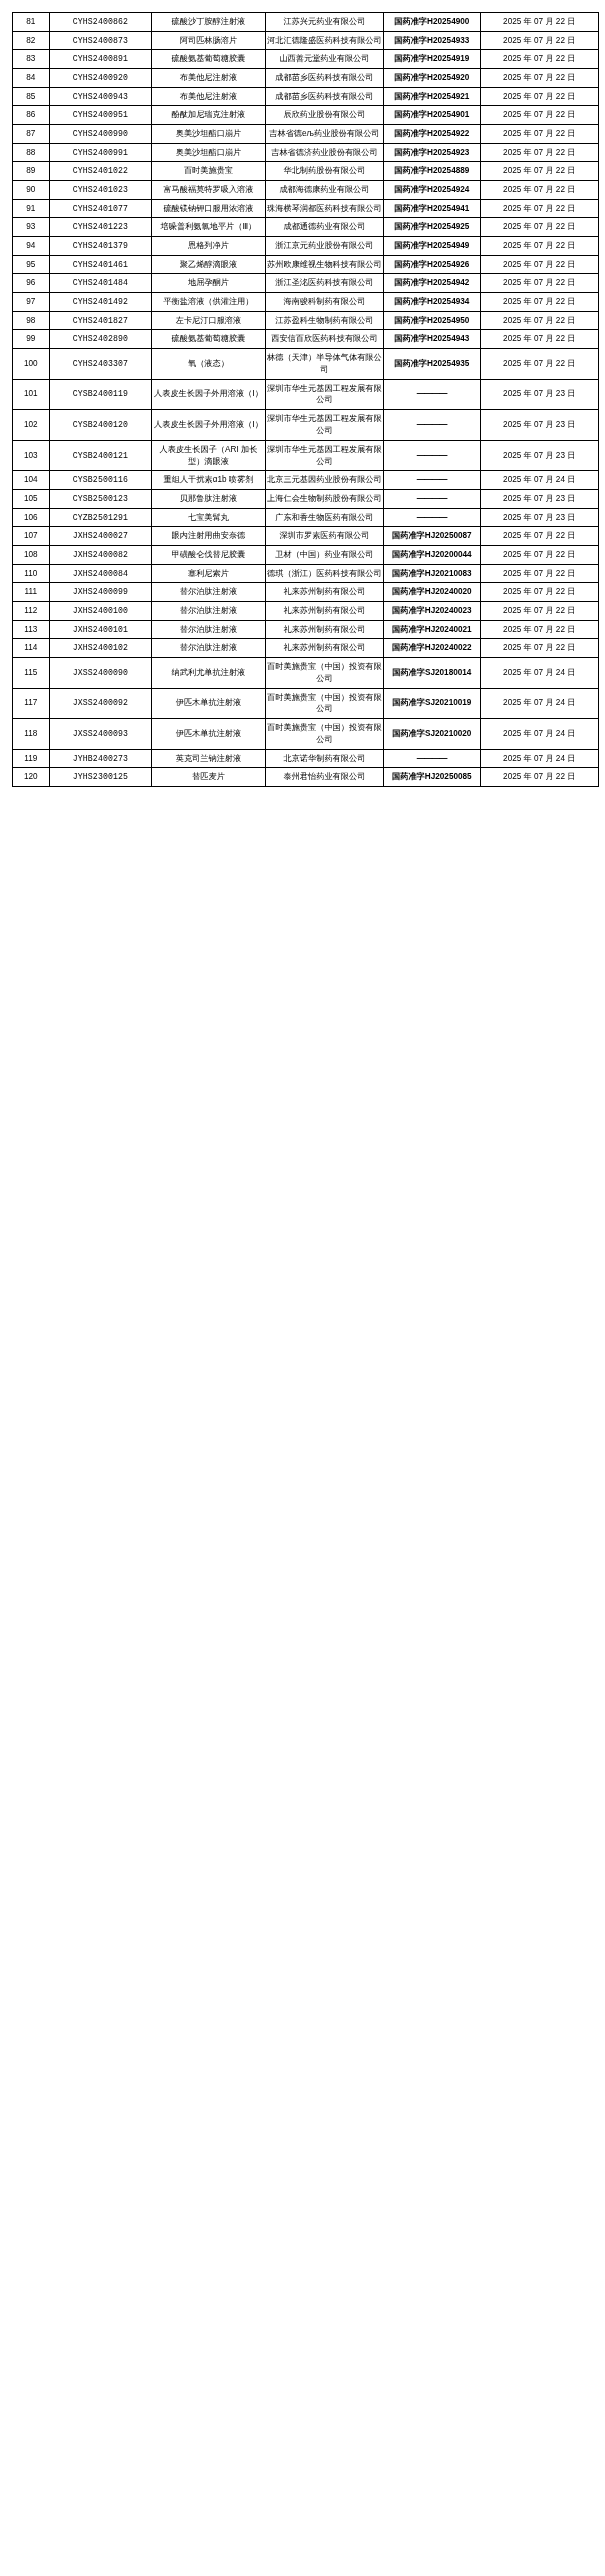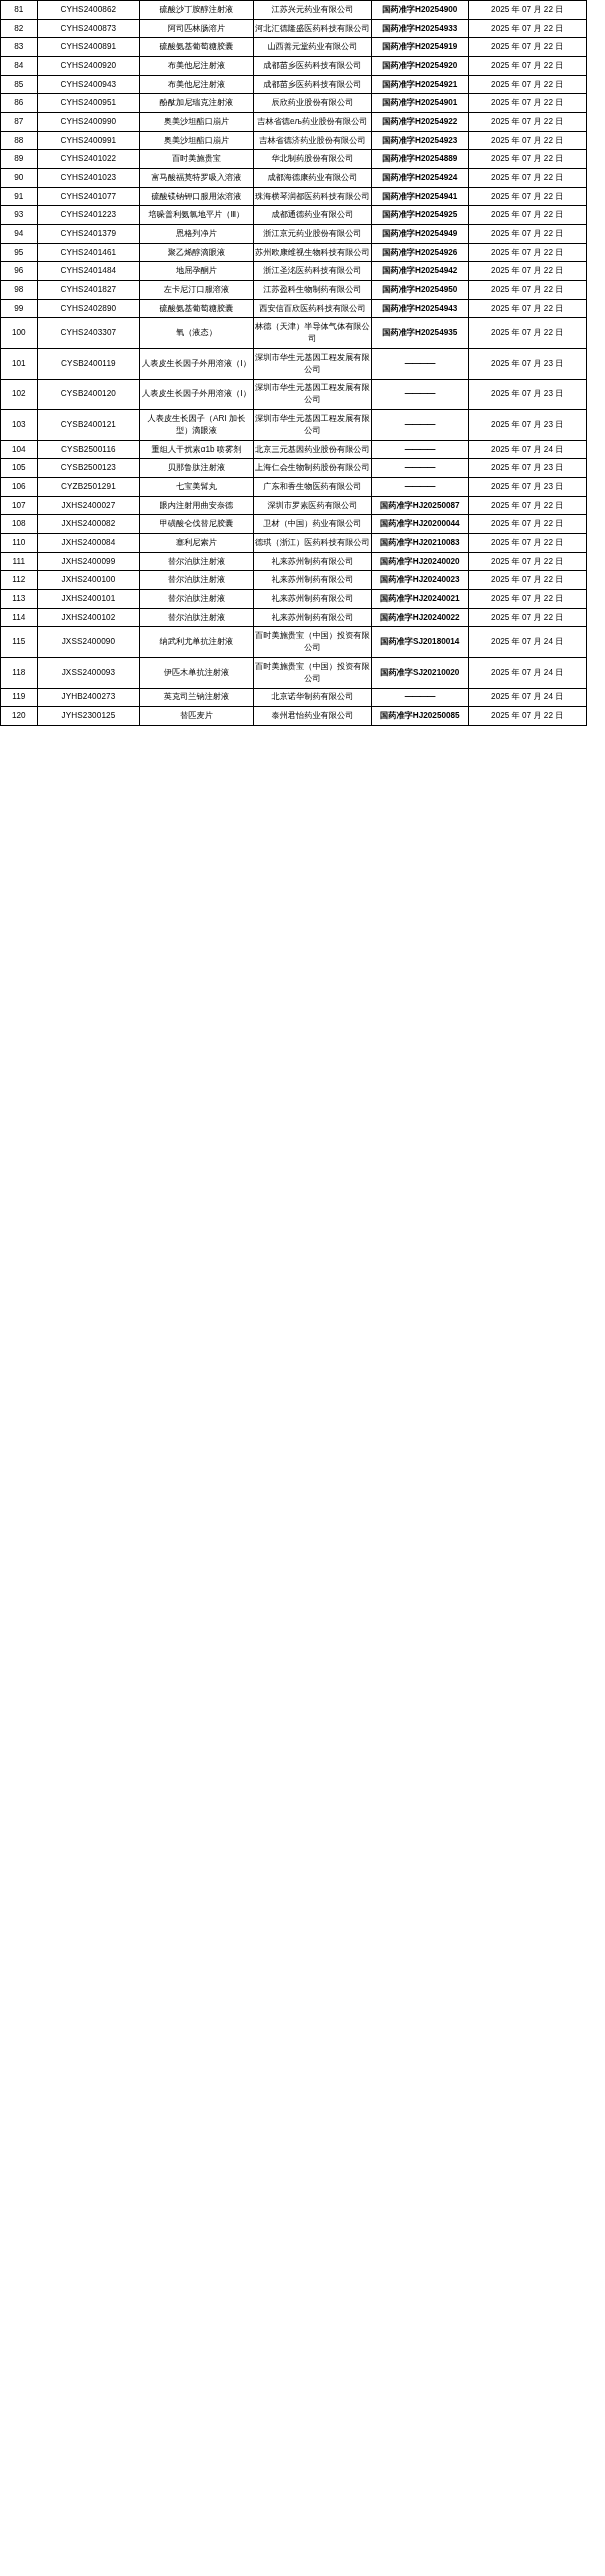--- a/index.html
+++ b/index.html
@@ -8,21 +8,21 @@
     background: #ffffff;
   }
   body {
     width: 605px;
     font-family: "Liberation Sans", sans-serif;
     color: #000000;
   }
   .page {
     width: 482px;
     box-sizing: border-box;
-    padding: 0;
+    padding: 12px;
   }
   table.reg-table {
     border-collapse: collapse;
     width: 587px;
     margin: 0 auto;
     table-layout: fixed;
   }
   table.reg-table td {
     border: 0.7px solid #000000;
     text-align: center;
@@ -33,21 +33,21 @@
     word-break: break-all;
   }
   col.c-no    { width: 30px; }
   col.c-code  { width: 84px; }
   col.c-name  { width: 93px; }
   col.c-org   { width: 97px; }
   col.c-appr  { width: 79px; }
   col.c-date  { width: 97px; }
 
   td.no   { font-size: 8.2px; }
-  td.code { font-size: 8.2px; letter-spacing: 0.1px; }
+  td.code { font-size: 8.2px; letter-spacing: 0.1px; font-family: Liberation Mono, monospace; }
   td.name { font-size: 8.2px; }
   td.org  { font-size: 8.2px; }
   td.appr { font-size: 8.2px; font-weight: bold; }
   td.date { font-size: 8.2px; white-space: nowrap; }
   .dash { letter-spacing: -0.7px; }
 </style>
 </head>
 <body>
 
 <div class="page">
@@ -175,20 +175,28 @@
         </tr>
         <tr>
           <td class="no">96</td>
           <td class="code">CYHS2401484</td>
           <td class="name">地屈孕酮片</td>
           <td class="org">浙江圣洺医药科技有限公司</td>
           <td class="appr">国药准字H20254942</td>
           <td class="date">2025 年 07 月 22 日</td>
         </tr>
         <tr>
+          <td class="no">97</td>
+          <td class="code">CYHS2401492</td>
+          <td class="name">平衡盐溶液（供灌注用）</td>
+          <td class="org">海南骏科制药有限公司</td>
+          <td class="appr">国药准字H20254934</td>
+          <td class="date">2025 年 07 月 22 日</td>
+        </tr>
+        <tr>
           <td class="no">98</td>
           <td class="code">CYHS2401827</td>
           <td class="name">左卡尼汀口服溶液</td>
           <td class="org">江苏盈科生物制药有限公司</td>
           <td class="appr">国药准字H20254950</td>
           <td class="date">2025 年 07 月 22 日</td>
         </tr>
         <tr>
           <td class="no">99</td>
           <td class="code">CYHS2402890</td>
@@ -308,20 +316,28 @@
           <td class="org">礼来苏州制药有限公司</td>
           <td class="appr">国药准字HJ20240022</td>
           <td class="date">2025 年 07 月 22 日</td>
         </tr>
         <tr>
           <td class="no">115</td>
           <td class="code">JXSS2400090</td>
           <td class="name">纳武利尤单抗注射液</td>
           <td class="org">百时美施贵宝（中国）投资有限公司</td>
           <td class="appr">国药准字SJ20180014</td>
+          <td class="date">2025 年 07 月 24 日</td>
+        </tr>
+        <tr>
+          <td class="no">117</td>
+          <td class="code">JXSS2400092</td>
+          <td class="name">伊匹木单抗注射液</td>
+          <td class="org">百时美施贵宝（中国）投资有限公司</td>
+          <td class="appr">国药准字SJ20210019</td>
           <td class="date">2025 年 07 月 24 日</td>
         </tr>
         <tr>
           <td class="no">118</td>
           <td class="code">JXSS2400093</td>
           <td class="name">伊匹木单抗注射液</td>
           <td class="org">百时美施贵宝（中国）投资有限公司</td>
           <td class="appr">国药准字SJ20210020</td>
           <td class="date">2025 年 07 月 24 日</td>
         </tr>

